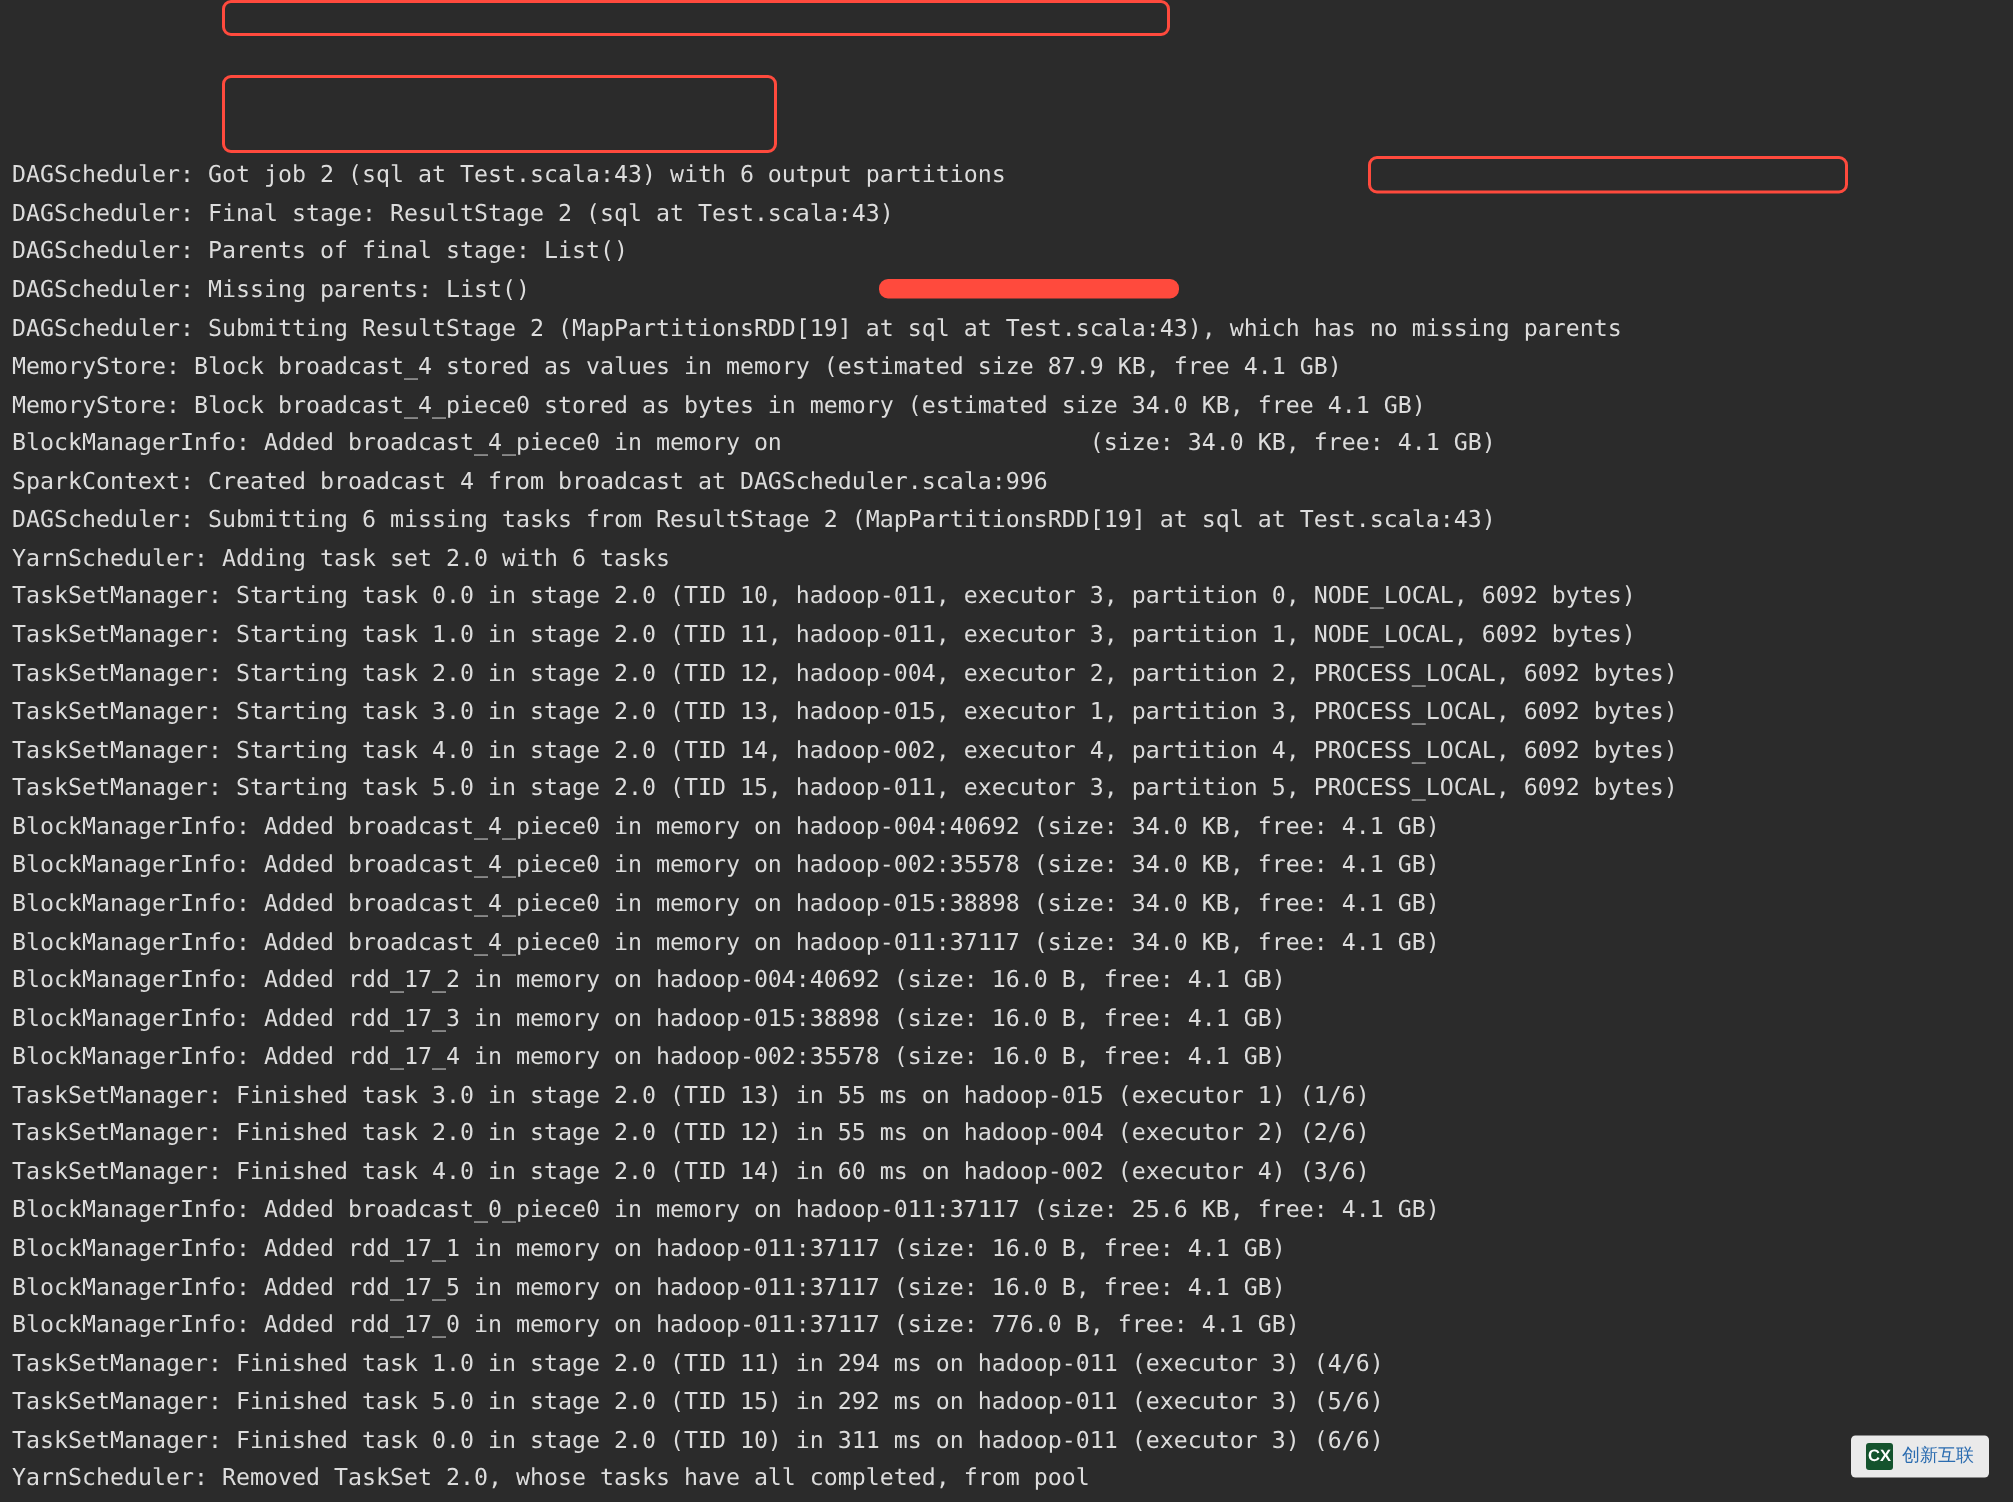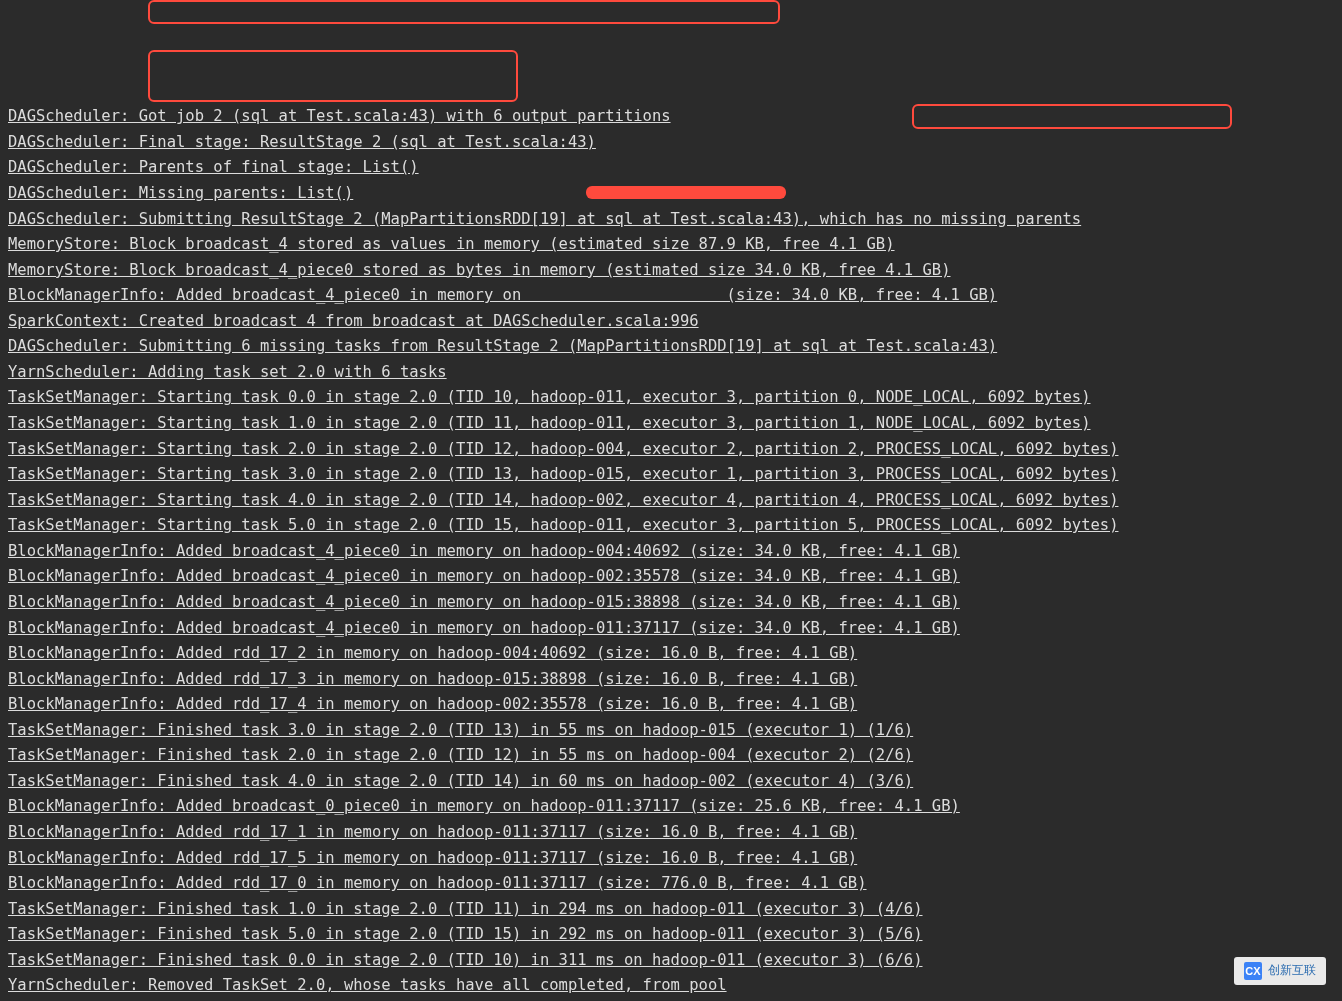--- a/index.html
+++ b/index.html
@@ -17,21 +17,20 @@
     width: 1342px;
     height: 1001px;
     overflow: hidden;
     white-space: pre;
     position: relative;
     font-weight: 500;
   }
   .log-line {
     display: block;
     white-space: pre;
-    text-decoration: underline;
   }
   .hl-box {
     position: absolute;
     border: 2px solid #ff4a3d;
     border-radius: 6px;
     background: transparent;
     pointer-events: none;
   }
   .redact {
     position: absolute;
@@ -50,21 +49,21 @@
     font-size: 12px;
     padding: 4px 10px;
     border-radius: 3px;
     display: flex;
     align-items: center;
     gap: 6px;
   }
   .watermark .logo {
     width: 18px;
     height: 18px;
-    background: #3b82f6;
+    background: #14532d;
     border-radius: 2px;
     color: white;
     display: flex;
     align-items: center;
     justify-content: center;
     font-weight: bold;
     font-size: 11px;
   }
 </style>
 </head>

